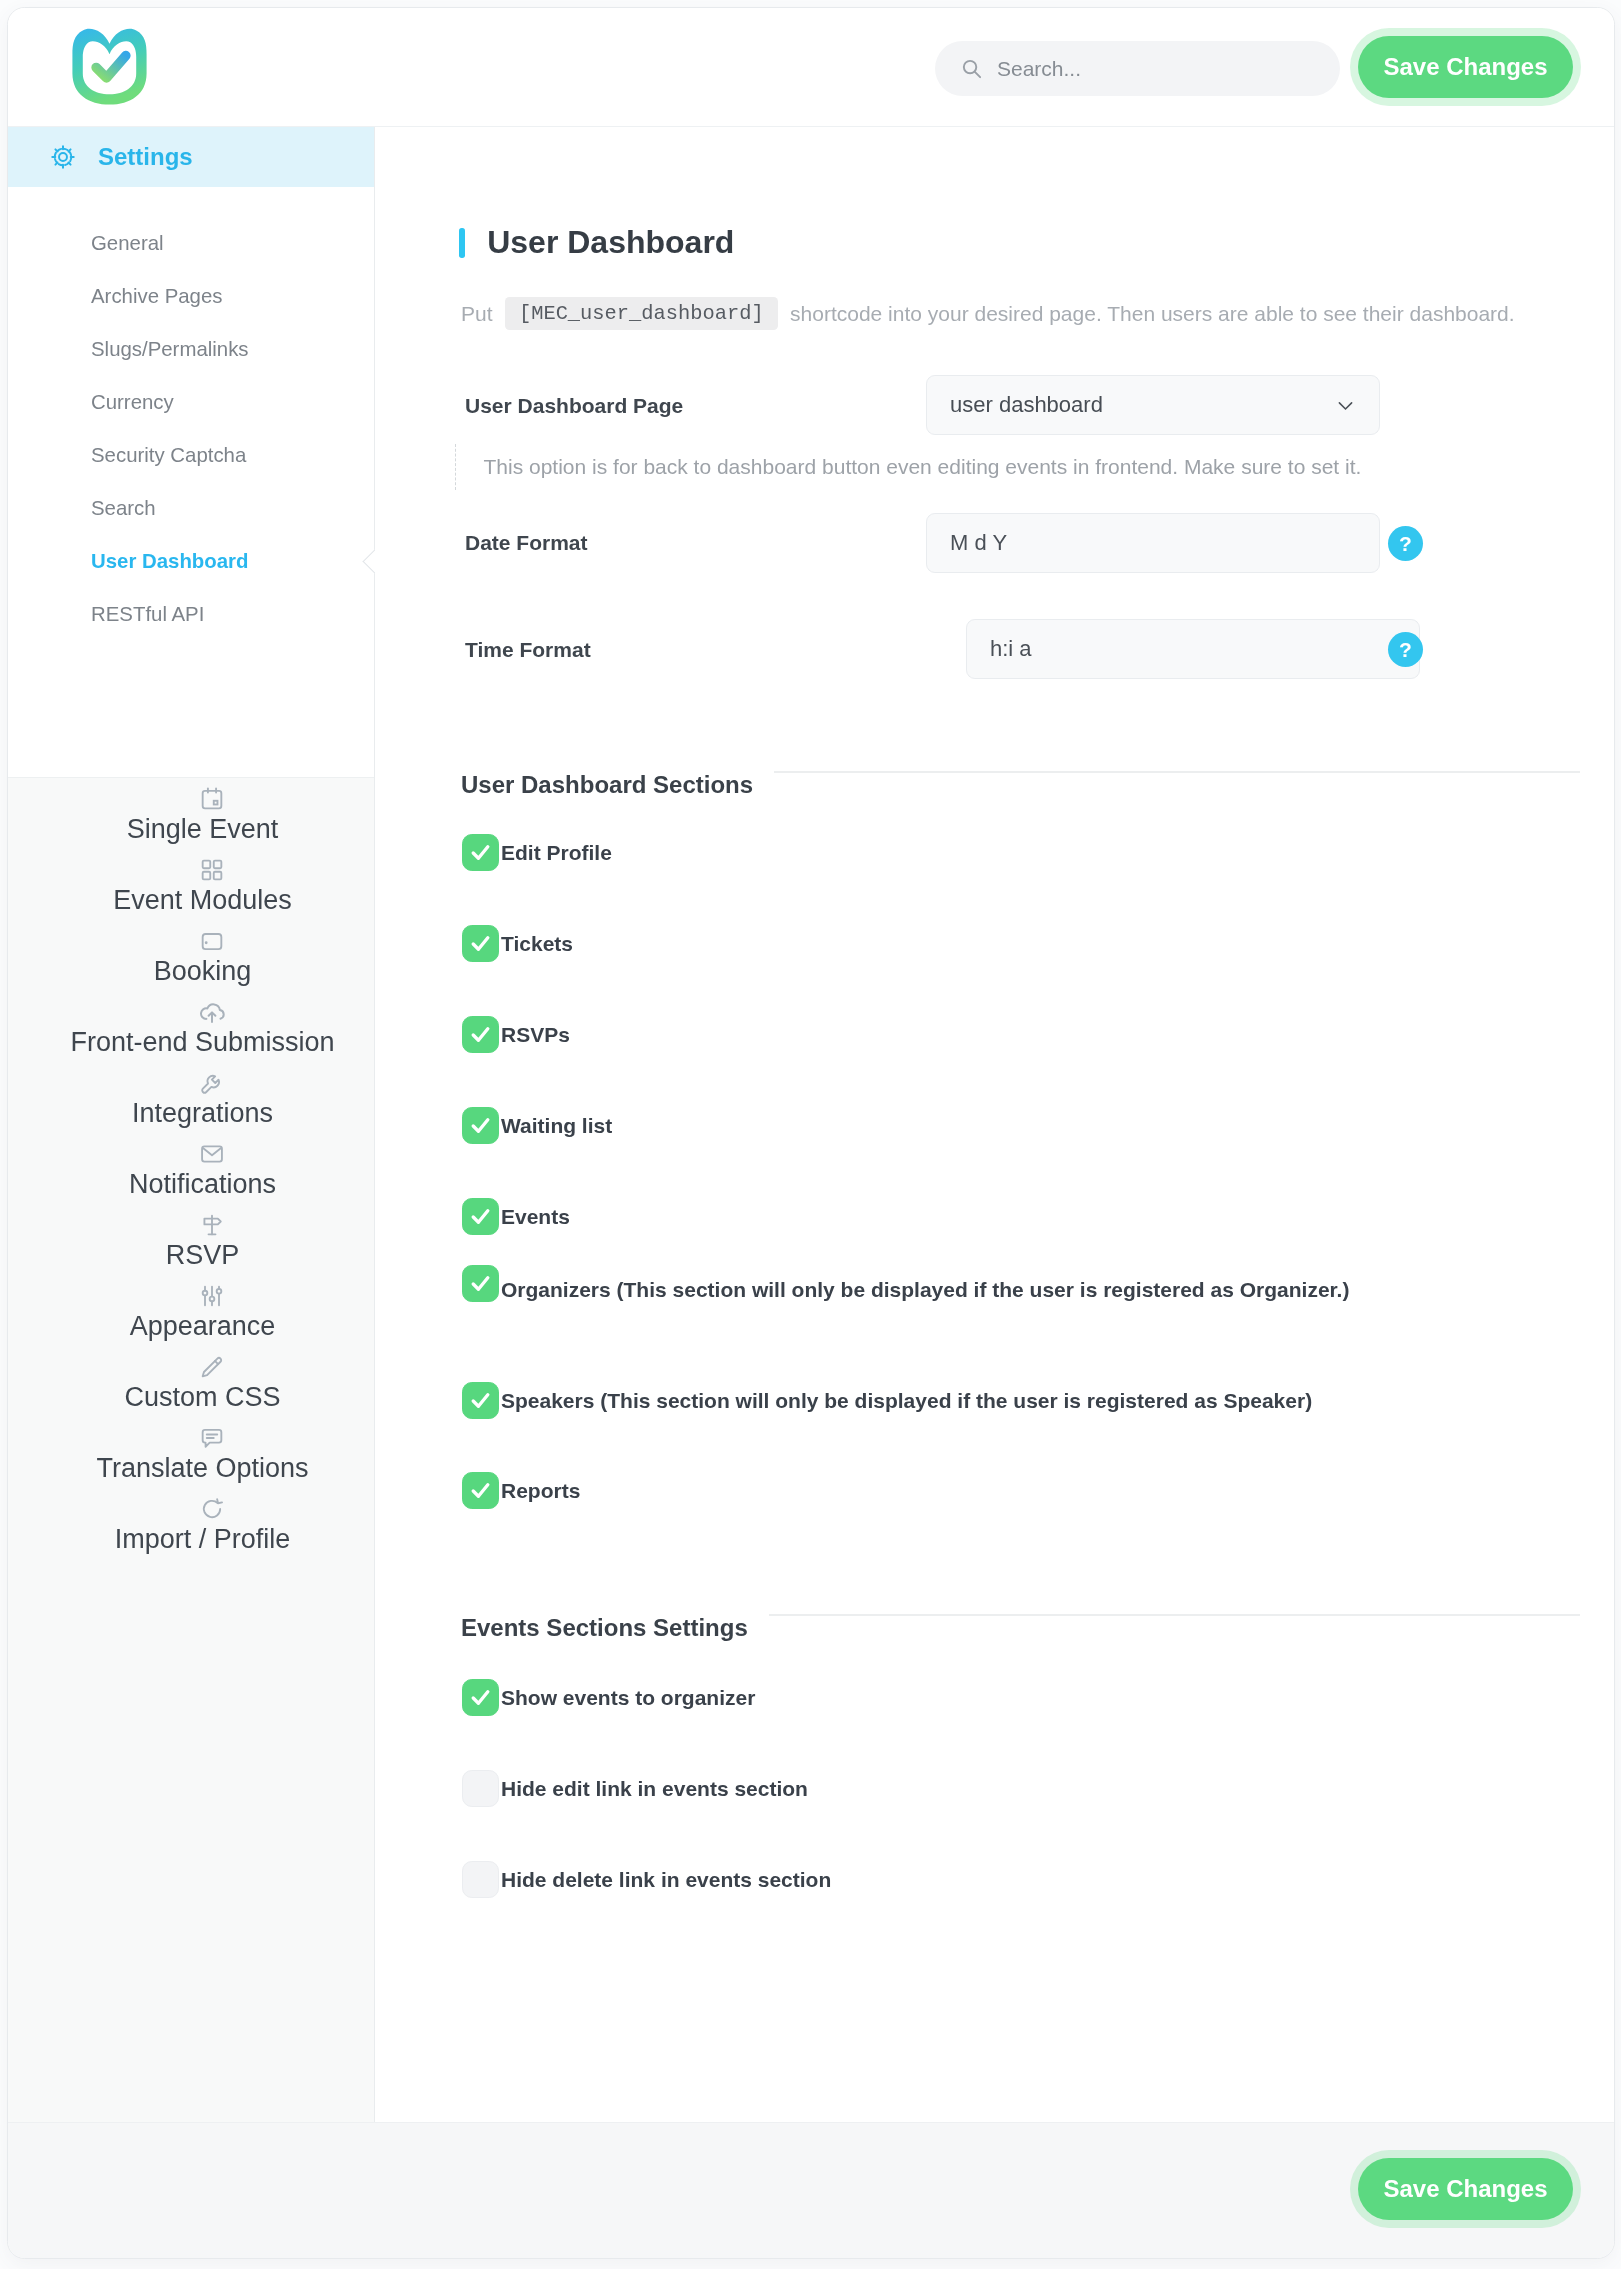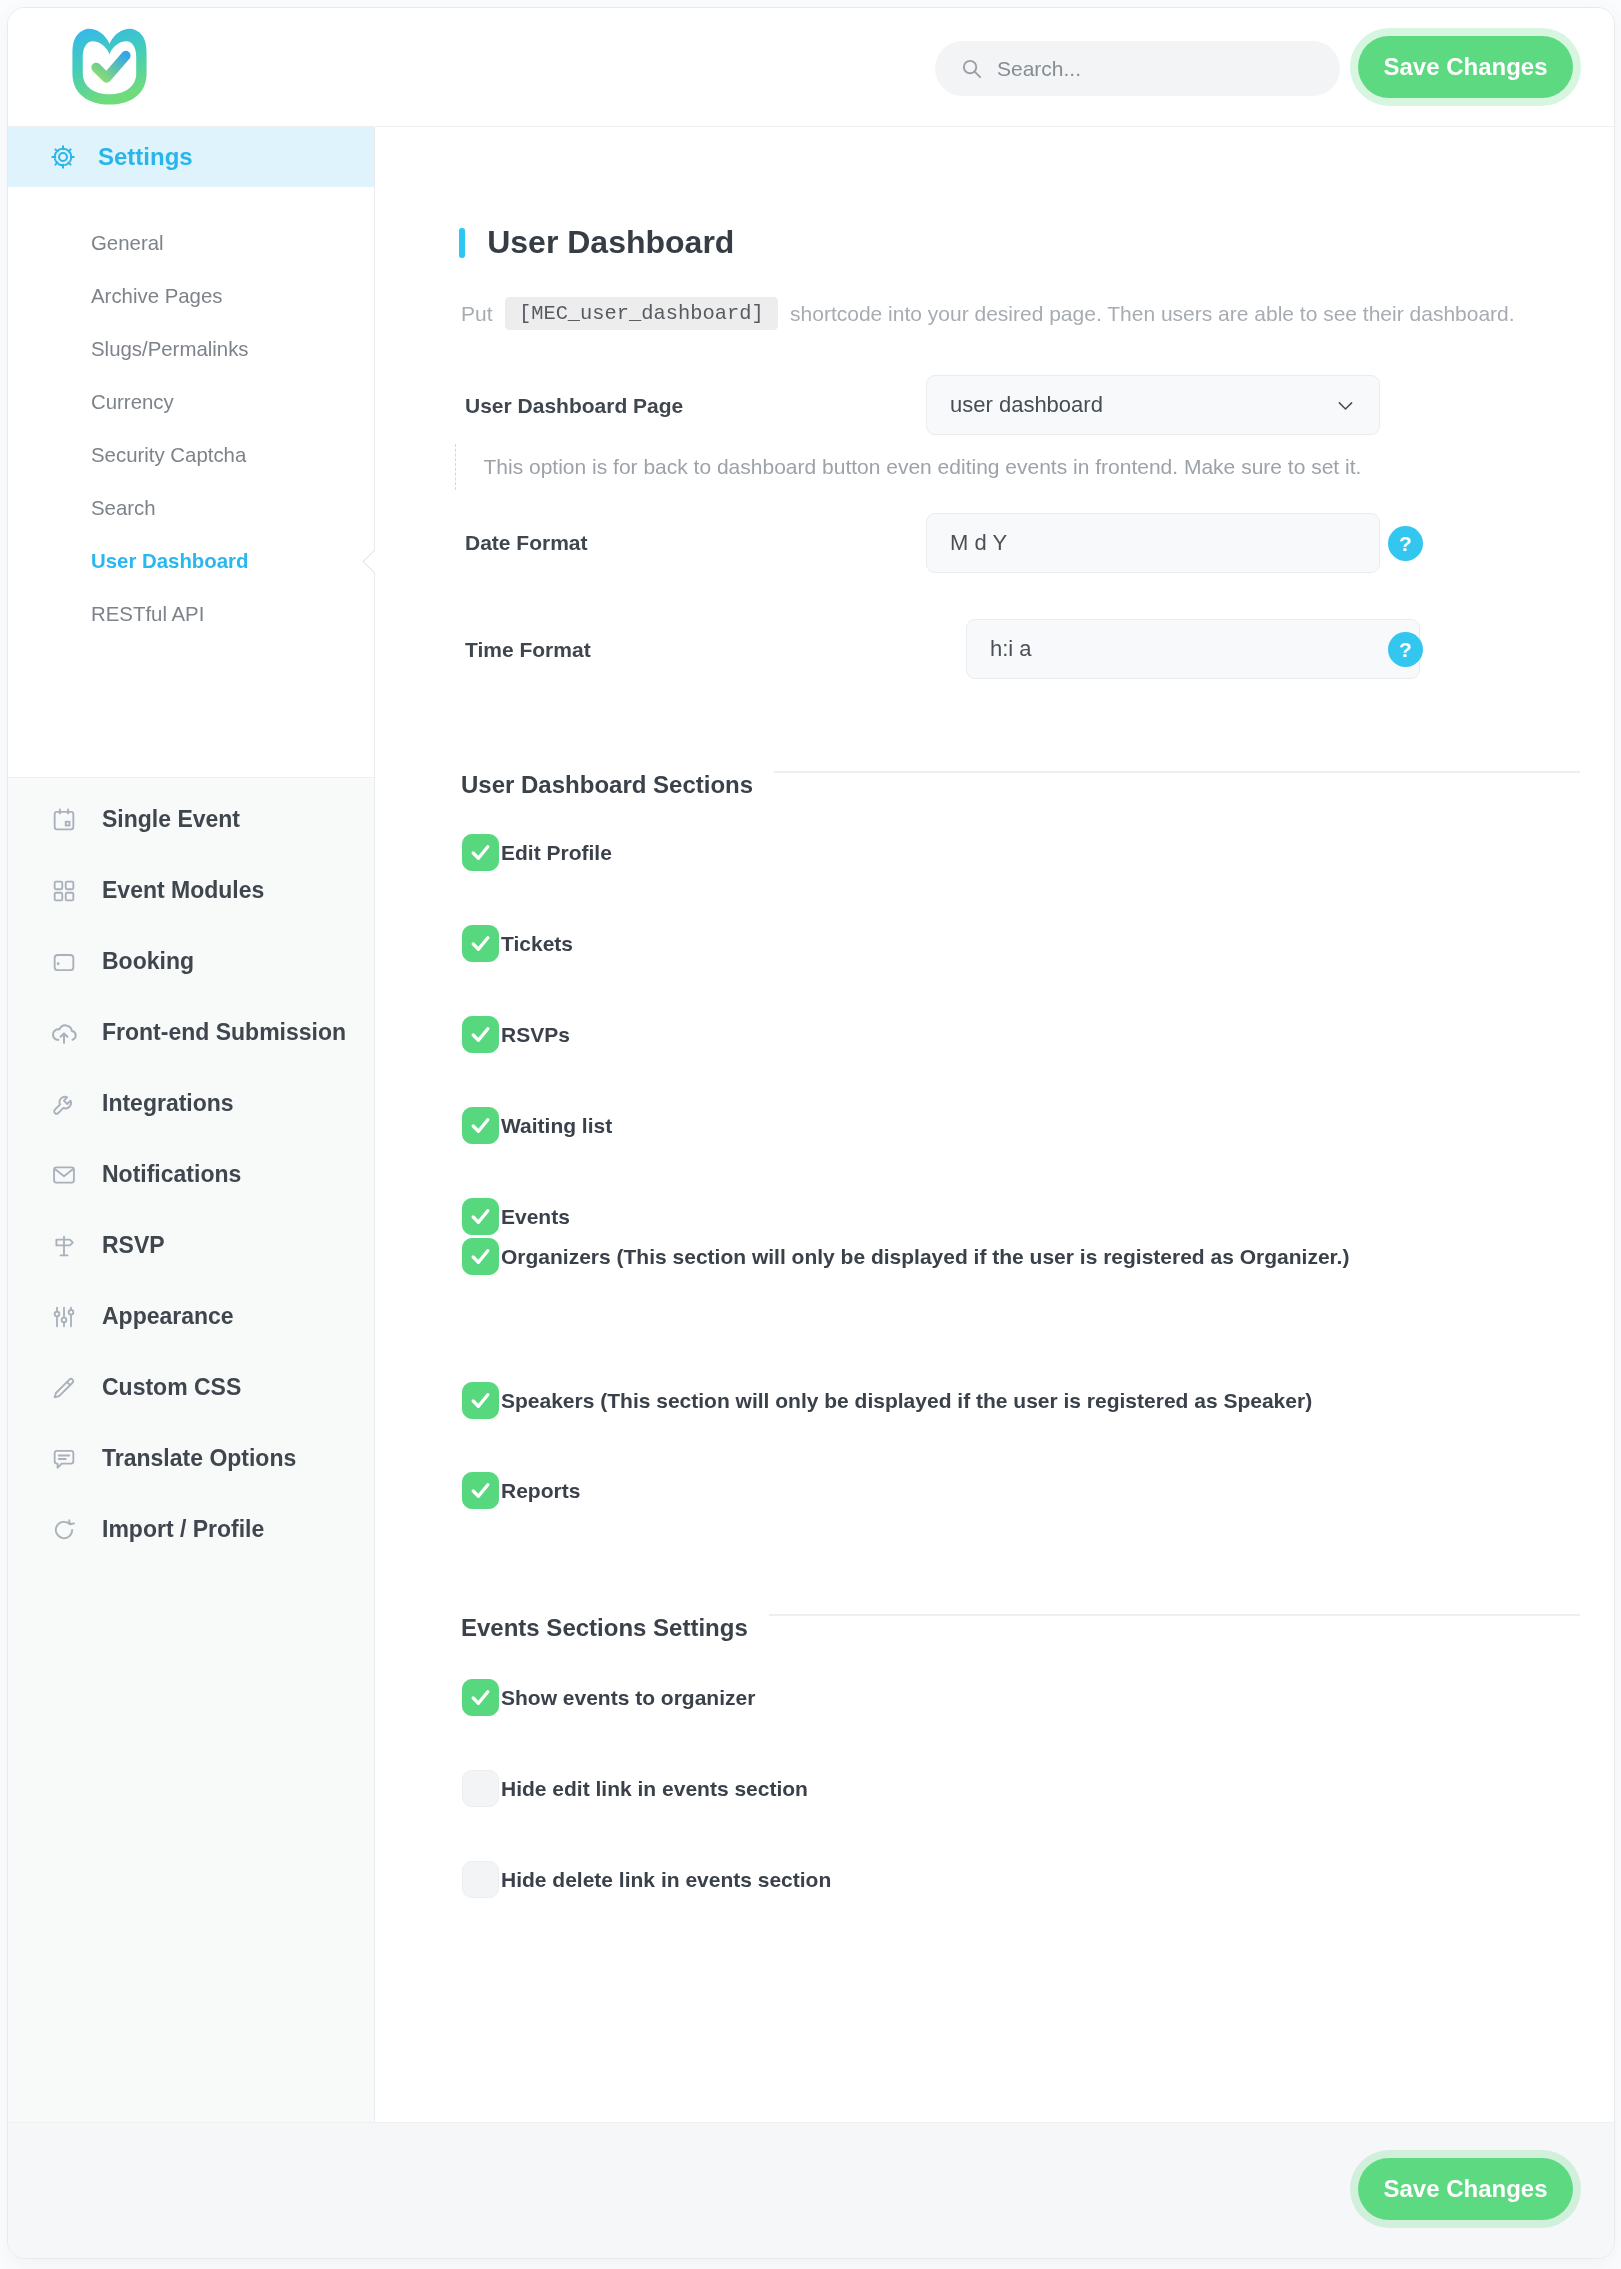--- a/index.html
+++ b/index.html
@@ -36,21 +36,21 @@
     background:#fff; border-bottom:0.9px solid #edf0f1; padding-top:26px; }
   .sub-item { height:53px; display:flex; align-items:center; padding-left:83px;
     font-size:20.4px; color:#7d838a; cursor:pointer; position:relative; }
   .sub-item.active { color:#29b7ef; font-weight:600; }
   .notch { position:absolute; right:-8.9px; top:50%; width:17px; height:17px;
     margin-top:-8.9px; background:#fff; transform:rotate(45deg);
     border-left:0.9px solid #e2e6e9; border-bottom:0.9px solid #e2e6e9; }
   .menu-list { position:absolute; left:0; top:651px; width:100%; height:1347px;
     background:#f8f9f9; padding-top:6.2px; }
   .menu-item { height:71px; display:flex; align-items:center; cursor:pointer;
-    color:#3f464e; font-size:23px; font-weight:700; }
+    color:#3f464e; font-size:27px; font-weight:400;flex-direction:column; }
   .menu-item .mi-icon { width:30px; height:30px; margin-left:41px; color:#a9b2bb;
     flex:0 0 auto; display:flex; align-items:center; justify-content:center; }
   .menu-item span.lbl { margin-left:23px; }
 
   
   .content { position:absolute; left:367px; top:119px; width:1240px; height:1998px;
     background:#fff; }
   .title-row { position:absolute; left:84px; top:96px; height:39px;
     display:flex; align-items:center; }
   .title-bar { width:6.2px; height:30px; background:#2ec6f2; border-radius:2.7px; }
@@ -346,21 +346,21 @@
           <span class="clbl">Waiting list</span>
         </div>
         <div class="check-row" style="top: 1070px;">
           <div class="cb checked">
             <svg width="25" height="25" viewBox="0 0 24 24" fill="none" stroke="#fff" stroke-width="3.2" stroke-linecap="round" stroke-linejoin="round">
               <path d="M5,12.5 L10,17.5 L19,6.5"></path>
             </svg>
           </div>
           <span class="clbl">Events</span>
         </div>
-        <div class="check-row" style="top: 1110px;">
+        <div class="check-row" style="top: 1136px; align-items: flex-end;">
           <div class="cb checked">
             <svg width="25" height="25" viewBox="0 0 24 24" fill="none" stroke="#fff" stroke-width="3.2" stroke-linecap="round" stroke-linejoin="round">
               <path d="M5,12.5 L10,17.5 L19,6.5"></path>
             </svg>
           </div>
           <span class="clbl">Organizers (This section will only be displayed if the user is registered as Organizer.)</span>
         </div>
         <div class="check-row" style="top: 1254px;">
           <div class="cb checked">
             <svg width="25" height="25" viewBox="0 0 24 24" fill="none" stroke="#fff" stroke-width="3.2" stroke-linecap="round" stroke-linejoin="round">

